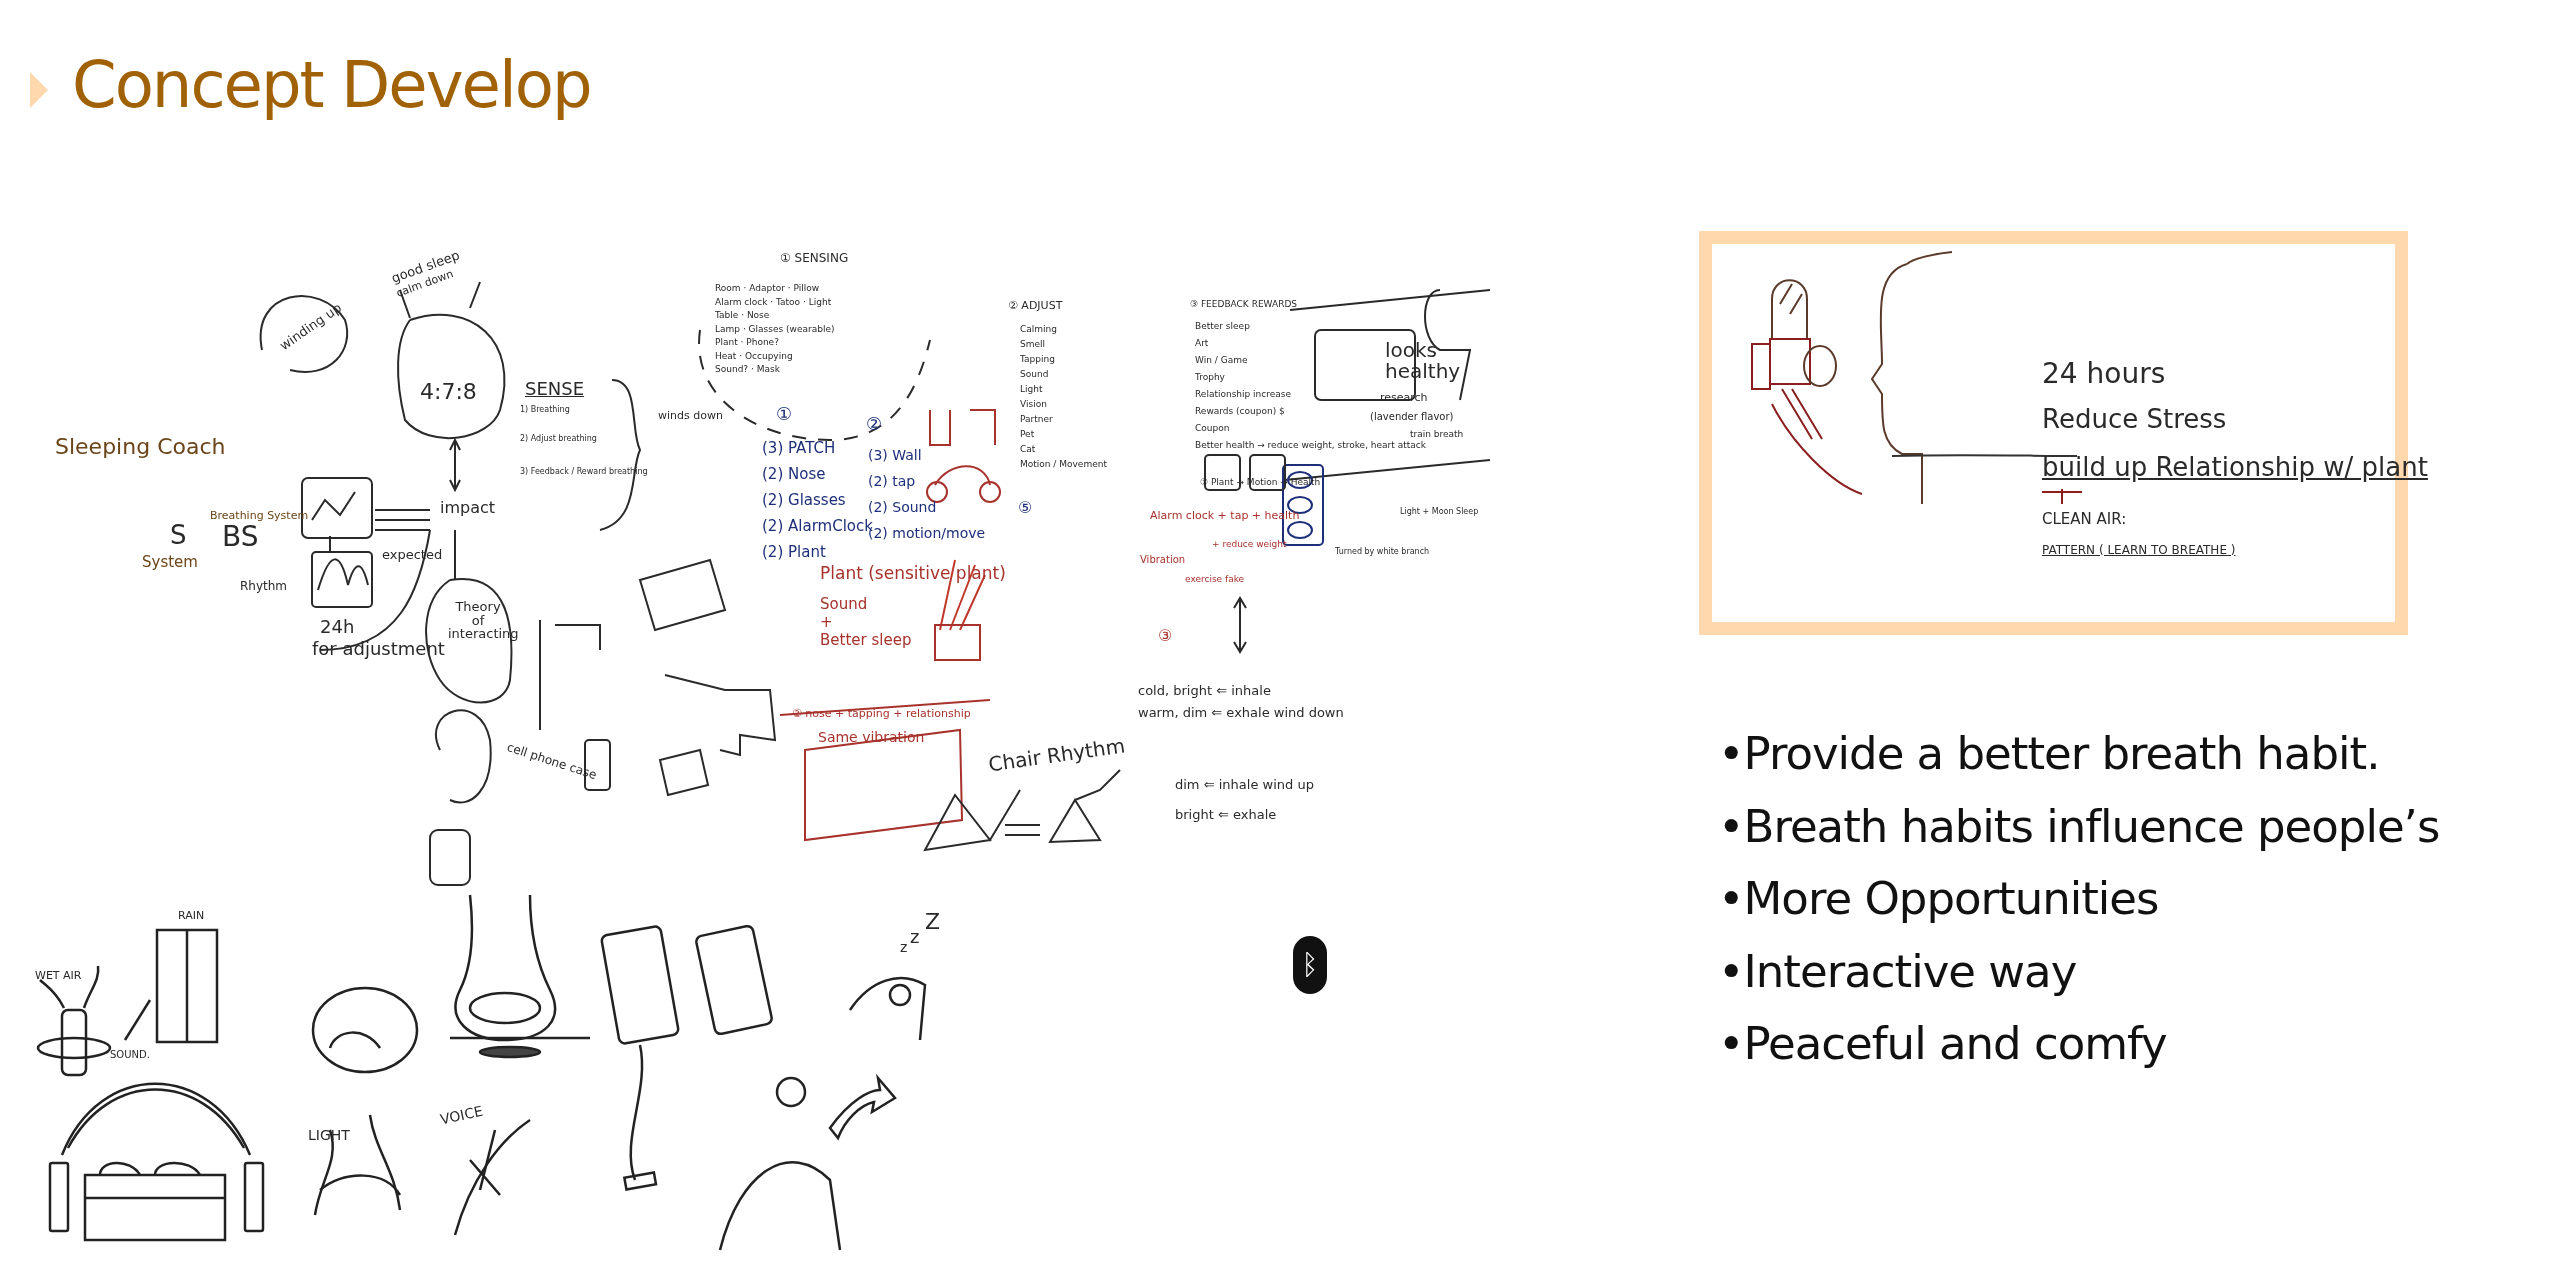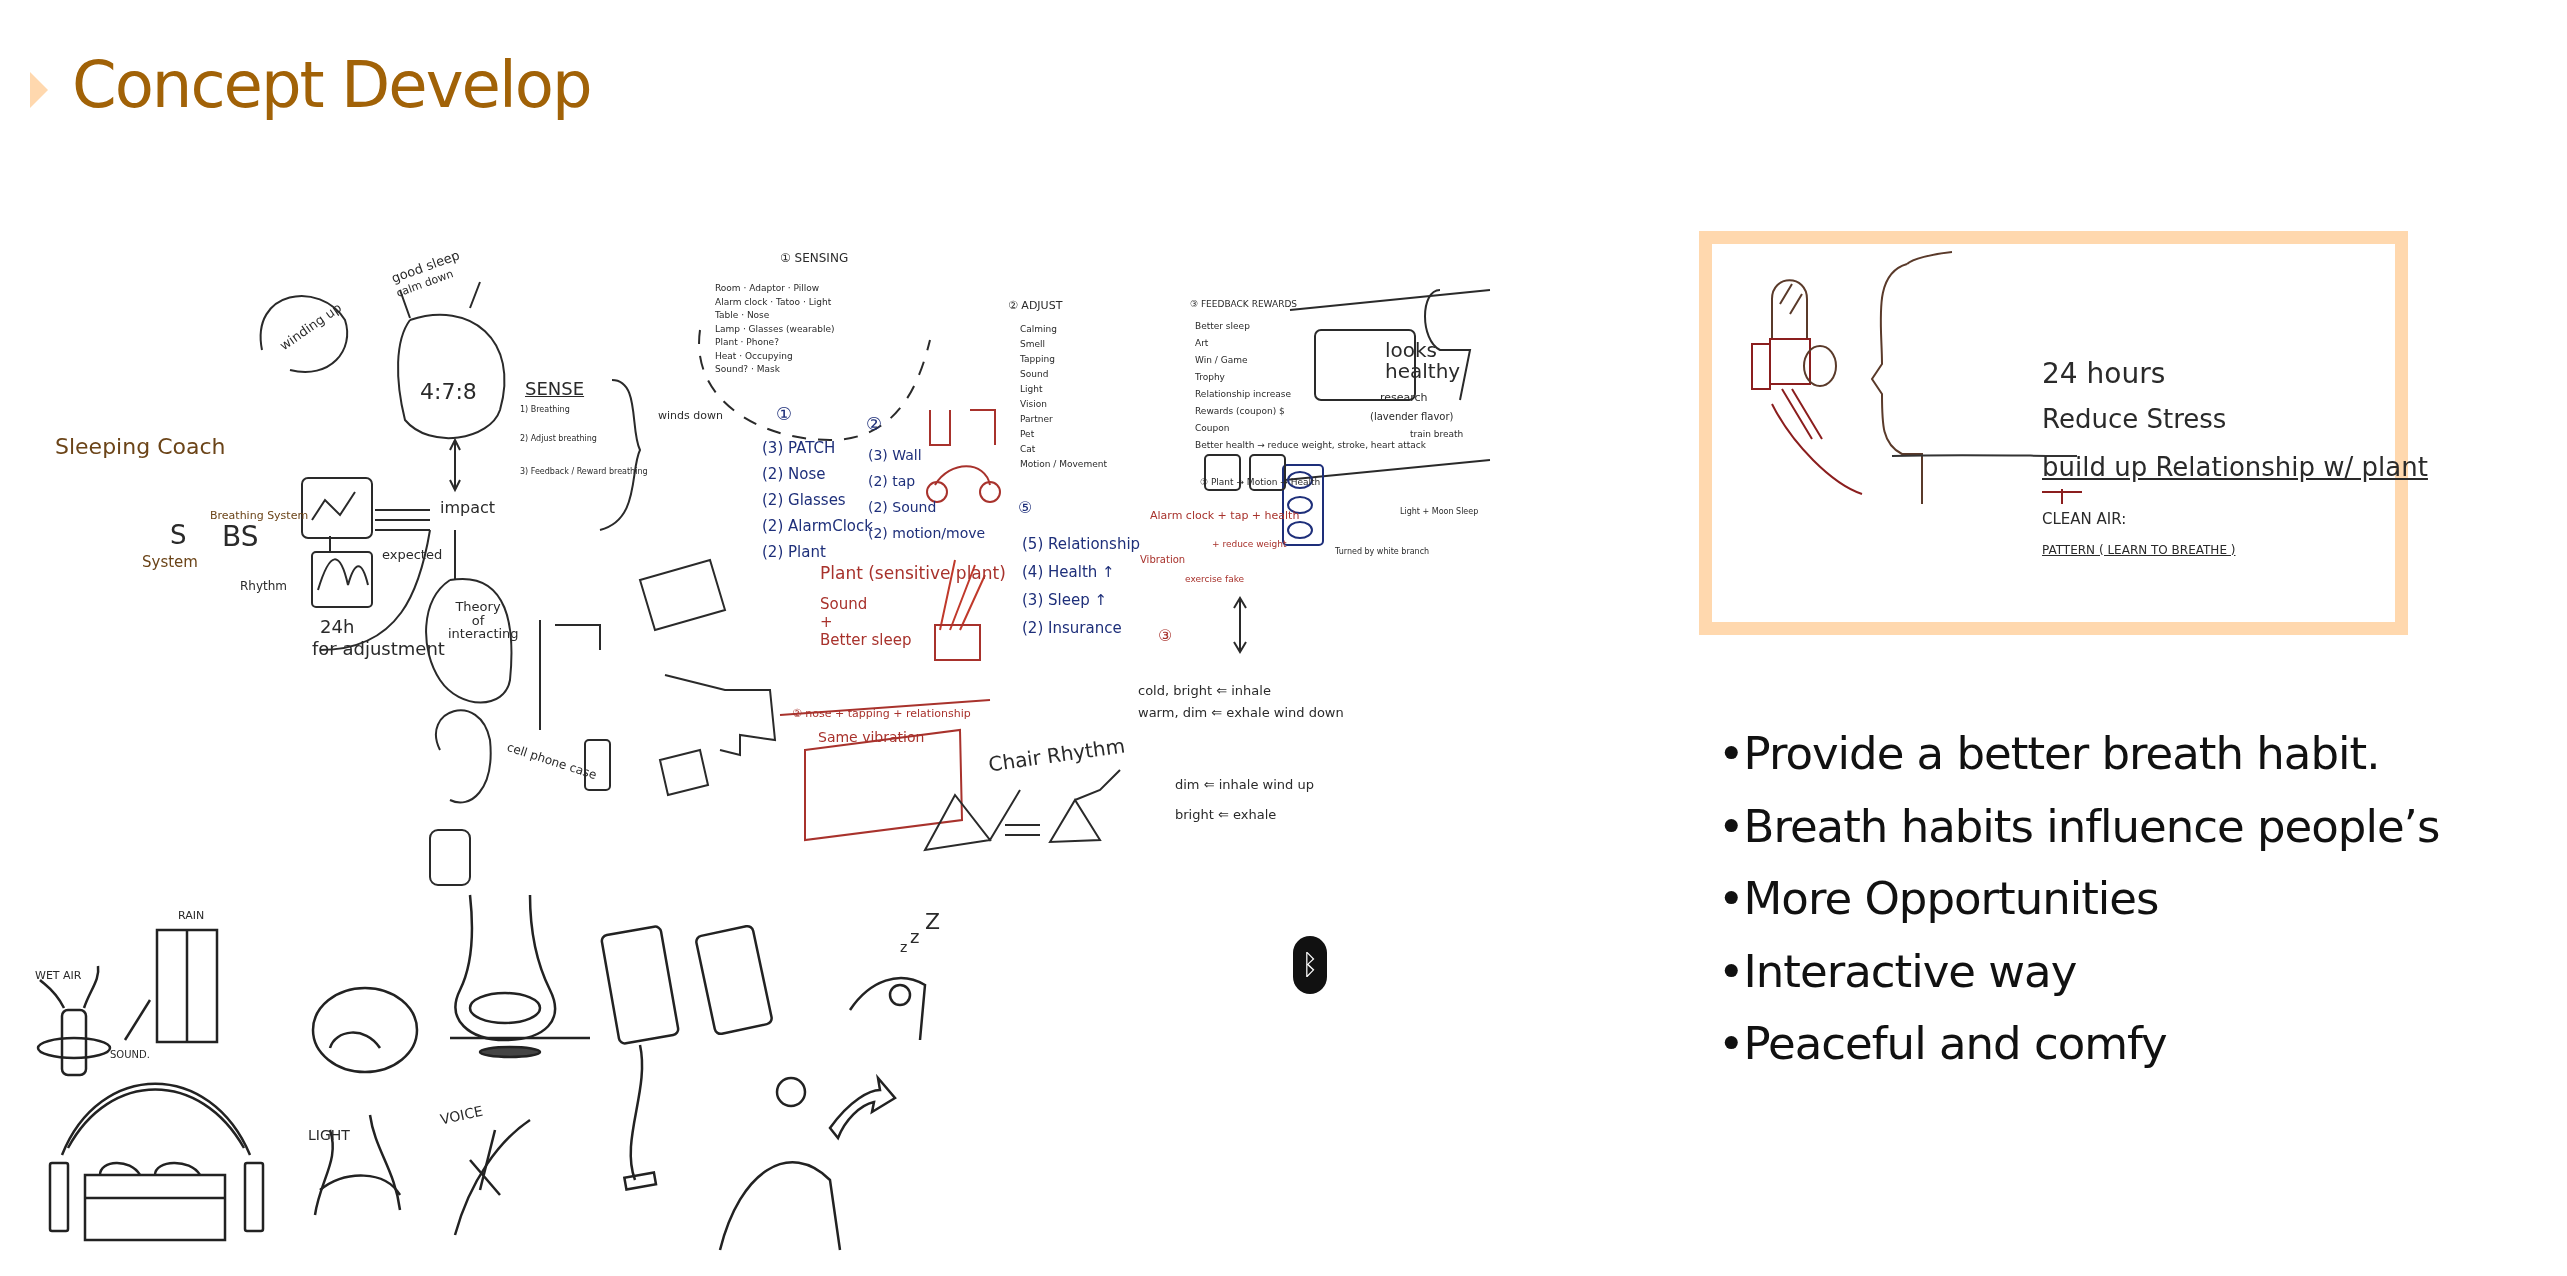--- a/index.html
+++ b/index.html
@@ -184,26 +184,20 @@
     <div>Rewards (coupon) $</div>
     <div>Coupon</div>
     <div>Better health → reduce weight, stroke, heart attack</div>
   </div>
   <div class="hw ink-black" style="left:1385px;top:110px;font-size:20px;width:80px;white-space:normal;">looks healthy</div>
   <div class="hw ink-black" style="left:1380px;top:162px;font-size:11px;">research</div>
   <div class="hw ink-black" style="left:1370px;top:182px;font-size:10px;">(lavender flavor)</div>
   <div class="hw ink-black" style="left:1410px;top:200px;font-size:9px;">train breath</div>
 
   <div class="hw ink-blue" style="left:1018px;top:270px;font-size:16px;">⑤</div>
-  <div class="hw ink-blue" style="left:1022px;top:300px;font-size:15px;line-height:28px;">
-    <div>(5) Relationship</div>
-    <div>(4) Health ↑</div>
-    <div>(3) Sleep ↑</div>
-    <div>(2) Insurance</div>
-  </div>
 
   <div class="hw ink-red" style="left:820px;top:335px;font-size:17px;">Plant (sensitive plant)</div>
   <div class="hw ink-red" style="left:820px;top:365px;font-size:15px;line-height:18px;">
     <div>Sound</div>
     <div>+</div>
     <div>Better sleep</div>
   </div>
   <div class="hw ink-red" style="left:792px;top:478px;font-size:11px;">② nose + tapping + relationship</div>
   <div class="hw ink-red" style="left:818px;top:500px;font-size:14px;">Same vibration</div>
 

